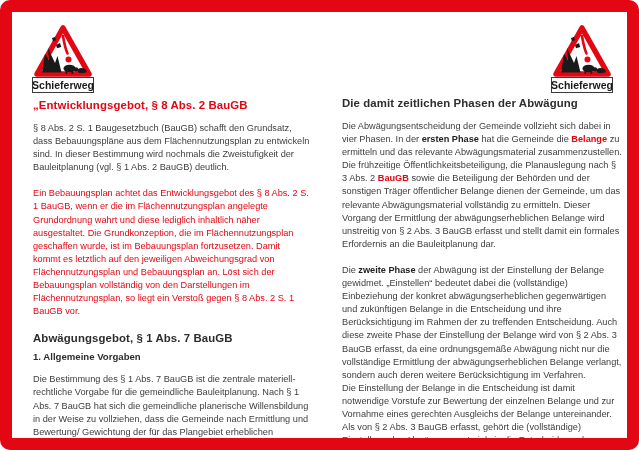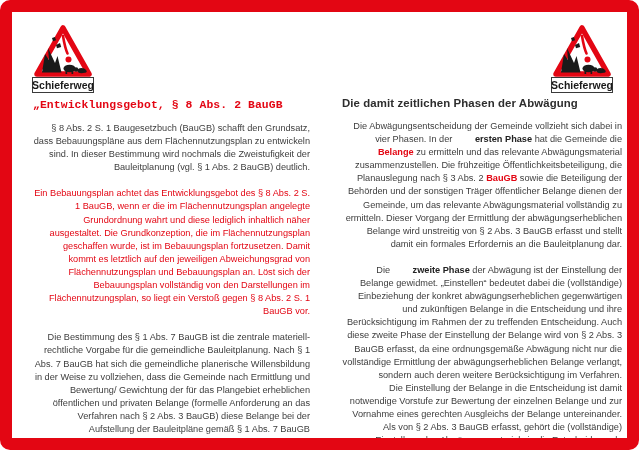--- a/index.html
+++ b/index.html
@@ -18,28 +18,28 @@
     border-radius:10px;
     overflow:hidden;
   }
   .logo{position:absolute;top:11px;width:66px;height:74px;}
   .logo-left{left:18px;}
   .logo-right{right:12px;}
   .col{position:absolute;}
   .col-left{left:21px;top:86px;width:277px;}
   .col-right{left:330px;top:84px;width:280px;}
   h1,h2,h3{font-family:"Liberation Sans",sans-serif;}
-  h1{font-size:11.4px;line-height:14px;color:var(--red);margin:0 0 10px 0;letter-spacing:.1px;font-family:Liberation Mono, monospace;}
+  h1{font-size:11.4px;line-height:14px;color:var(--red);margin:0 0 10px 0;letter-spacing:.1px;}
   h2{font-size:11.4px;line-height:14px;color:var(--heading);margin:0 0 10px 0;letter-spacing:.1px;}
   h2.sec2{margin:13px 0 6px 0;}
   h3{font-size:9.6px;line-height:12px;color:var(--heading);margin:0 0 10px 0;}
-  p{font-size:9.2px;line-height:13.1px;color:var(--text);margin:0 0 13px 0;text-align:right;}
+  p{font-size:9.2px;line-height:13.1px;color:var(--text);margin:0 0 13px 0;}
   p.red-text{color:var(--red);}
   p.tight{margin-bottom:0;}
-  .seg-b{font-weight:bold;color:#222222;margin-left:20px;}
+  .seg-b{font-weight:bold;color:#222222;}
   .seg-rb{font-weight:bold;color:var(--red);margin-top:16px;}
   .lbl-text{font-family:"Liberation Sans",sans-serif;}
 </style>
 </head>
 <body>
 
 <div class="page">
 
   <div class="logo logo-left">
     <svg width="66" height="74" viewBox="0 0 66 74">
@@ -76,20 +76,22 @@
       <circle cx="55" cy="48.2" r="1.6" fill="#1a1a1a"></circle>
       <rect x="2.5" y="54.5" width="61" height="15" fill="#ffffff" stroke="#3a3a3a" stroke-width="1"></rect>
       <text class="lbl-text" x="33" y="66" text-anchor="middle" font-size="10.5" font-weight="bold" fill="#1a1a1a">Schieferweg</text>
     </svg>
   </div>
 
   <div class="col col-left">
     <h1>„Entwicklungsgebot, § 8 Abs. 2 BauGB</h1>
     <p>§ 8 Abs. 2 S. 1 Baugesetzbuch (BauGB) schafft den Grundsatz, dass Bebauungspläne aus dem Flächennutzungsplan zu entwickeln sind. In dieser Bestimmung wird nochmals die Zweistufigkeit der Bauleitplanung (vgl. § 1 Abs. 2 BauGB) deutlich.</p>
     <p class="red-text">Ein Bebauungsplan achtet das Entwicklungsgebot des § 8 Abs. 2 S. 1 BauGB, wenn er die im Flächennutzungsplan angelegte Grundordnung wahrt und diese lediglich inhaltlich näher ausgestaltet. Die Grundkonzeption, die im Flächennutzungsplan geschaffen wurde, ist im Bebauungsplan fortzusetzen. Damit kommt es letztlich auf den jeweiligen Abweichungsgrad von Flächennutzungsplan und Bebauungsplan an. Löst sich der Bebauungsplan vollständig von den Darstellungen im Flächennutzungsplan, so liegt ein Verstoß gegen § 8 Abs. 2 S. 1 BauGB vor.</p>
+    <h2 class="sec2">Abwägungsgebot, § 1 Abs. 7 BauGB</h2>
+    <h3>1. Allgemeine Vorgaben</h3>
     <p>Die Bestimmung des § 1 Abs. 7 BauGB ist die zentrale materiell-rechtliche Vorgabe für die gemeindliche Bauleitplanung. Nach § 1 Abs. 7 BauGB hat sich die gemeindliche planerische Willensbildung in der Weise zu vollziehen, dass die Gemeinde nach Ermittlung und Bewertung/ Gewichtung der für das Plangebiet erheblichen öffentlichen und privaten Belange (formelle Anforderung an das Verfahren nach § 2 Abs. 3 BauGB) diese Belange bei der Aufstellung der Bauleitpläne gemäß § 1 Abs. 7 BauGB gegeneinander und untereinander gerecht abzuwägen hat.“</p>
   </div>
 
   <div class="col col-right">
     <h2>Die damit zeitlichen Phasen der Abwägung</h2>
     <p><span>Die Abwägungsentscheidung der Gemeinde vollzieht sich dabei in vier Phasen. In der </span><span class="seg-b">ersten Phase</span><span> hat die Gemeinde die </span><span class="seg-rb">Belange</span><span> zu ermitteln und das relevante Abwägungsmaterial zusammenzustellen. Die frühzeitige Öffentlichkeitsbeteiligung, die Planauslegung nach § 3 Abs. 2 </span><span class="seg-rb">BauGB</span><span> sowie die Beteiligung der Behörden und der sonstigen Träger öffentlicher Belange dienen der Gemeinde, um das relevante Abwägungsmaterial vollständig zu ermitteln. Dieser Vorgang der Ermittlung der abwägungserheblichen Belange wird unstreitig von § 2 Abs. 3 BauGB erfasst und stellt damit ein formales Erfordernis an die Bauleitplanung dar.</span></p>
     <p class="tight"><span>Die </span><span class="seg-b">zweite Phase</span><span> der Abwägung ist der Einstellung der Belange gewidmet. „Einstellen“ bedeutet dabei die (vollständige) Einbeziehung der konkret abwägungserheblichen gegenwärtigen und zukünftigen Belange in die Entscheidung und ihre Berücksichtigung im Rahmen der zu treffenden Entscheidung. Auch diese zweite Phase der Einstellung der Belange wird von § 2 Abs. 3 BauGB erfasst, da eine ordnungsgemäße Abwägung nicht nur die vollständige Ermittlung der abwägungserheblichen Belange verlangt, sondern auch deren weitere Berücksichtigung im Verfahren.</span></p>
     <p><span>Die Einstellung der Belange in die Entscheidung ist damit notwendige Vorstufe zur Bewertung der einzelnen Belange und zur Vornahme eines gerechten Ausgleichs der Belange untereinander.  Als von § 2 Abs. 3 BauGB erfasst, gehört die (vollständige) Einstellung des Abwägungsmaterials in die Entscheidung als verfahrensrechtlicher Vorgang zu den formellen Anforderungen an die Bauleitplanung.</span></p>
   </div>
 

